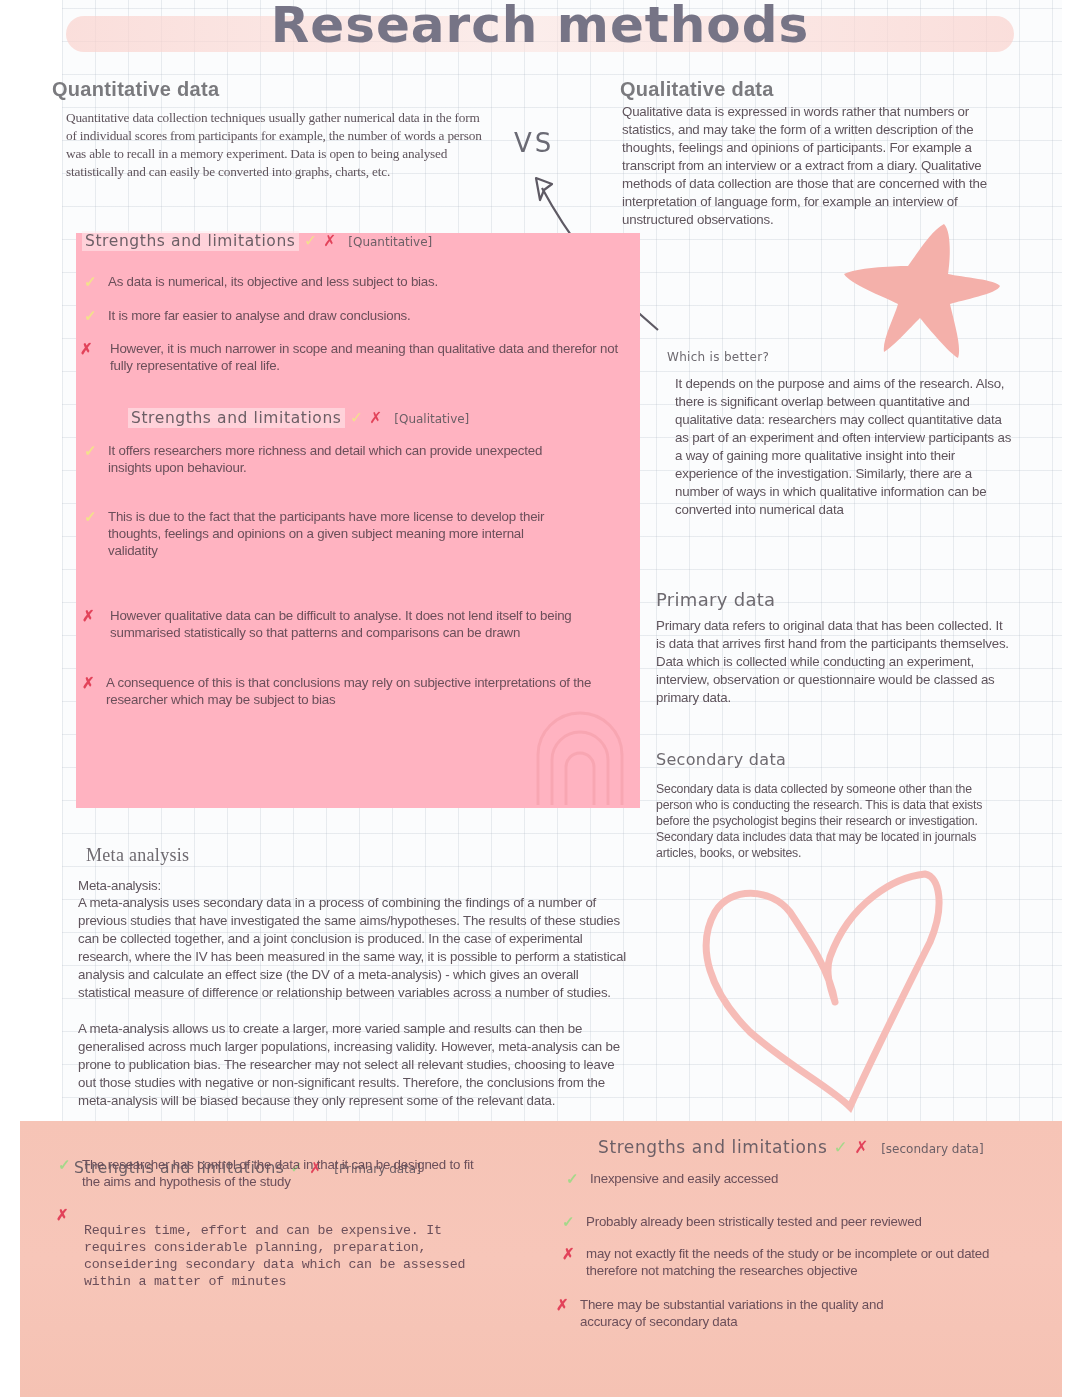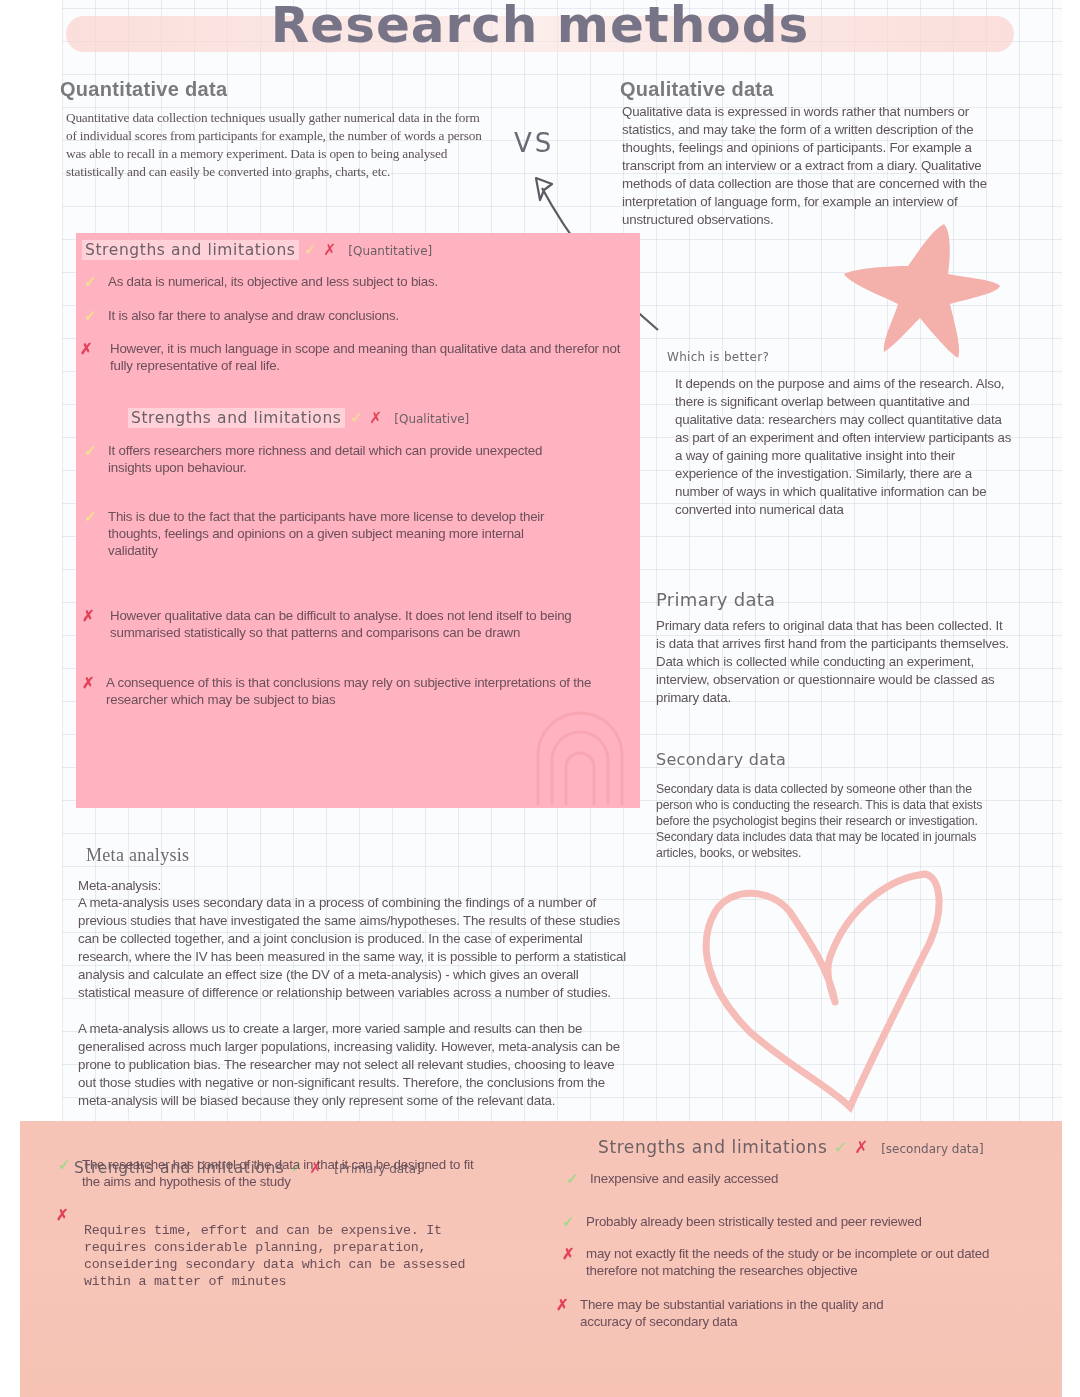--- a/index.html
+++ b/index.html
@@ -72,55 +72,55 @@
   .deco { position: absolute; }
 </style>
 </head>
 <body>
 
 <div class="page"></div>
 
 <div class="title-band"></div>
 <h1 class="title">Research methods</h1>
 
-<div class="heading bold" style="left:60px; top:78px;">Quantitative data</div>
+<div class="heading bold" style="left:52px; top:78px;">Quantitative data</div>
 <div class="para" style="left:66px; top:109px; width:420px;font-family:Liberation Serif, serif;">Quantitative data collection techniques usually gather numerical data in the form of individual scores from participants for example, the number of words a person was able to recall in a memory experiment. Data is open to being analysed statistically and can easily be converted into graphs, charts, etc.</div>
 
 <div class="vs">VS</div>
 <svg class="deco" style="left:520px; top:170px;" width="150" height="170" viewBox="0 0 150 170">
   <path d="M22 18 C 50 70, 90 120, 138 160" stroke="#5e5a64" stroke-width="2.2" fill="none"></path>
   <path d="M16 8 L 32 14 L 24 20 L 20 30 Z" stroke="#5e5a64" stroke-width="2.2" fill="none" stroke-linejoin="round"></path>
 </svg>
 
 <div class="heading bold" style="left:620px; top:78px;">Qualitative data</div>
 <div class="para" style="left:622px; top:103px; width:392px;">Qualitative data is expressed in words rather that numbers or statistics, and may take the form of a written description of the thoughts, feelings and opinions of participants. For example a transcript from an interview or a extract from a diary. Qualitative methods of data collection are those that are concerned with the interpretation of language form, for example an interview of unstructured observations.</div>
 
 <svg class="deco" style="left:832px; top:222px;" width="170" height="140" viewBox="0 0 170 140">
   <path d="M112 2 C 120 10, 118 40, 116 52 C 130 55, 165 58, 168 64 C 165 72, 130 78, 118 82 C 122 100, 130 125, 126 136 C 116 130, 98 108, 88 96 C 78 106, 62 124, 52 130 C 50 118, 62 96, 66 82 C 50 74, 18 62, 12 52 C 24 46, 58 44, 76 44 C 86 30, 100 8, 112 2 Z" fill="#f4b0aa"></path>
 </svg>
 
 <div class="pink-box"></div>
 
-<div class="sl-title" style="left:82px; top:241px;">
+<div class="sl-title" style="left:82px; top:232px;">
   <span class="lbl-bg">Strengths and limitations</span>
   <span class="tick">✓</span>
   <span class="cross">✗</span>
   <span class="sl-tag">[Quantitative]</span>
 </div>
 <div class="item" style="left:84px; top:273px; width:540px;">
   <span class="mk tick">✓</span>
   <span>As data is numerical, its objective and less subject to bias.</span>
 </div>
 <div class="item" style="left:84px; top:307px; width:540px;">
   <span class="mk tick">✓</span>
-  <span>It is also far there to analyse and draw conclusions.</span>
+  <span>It is more far easier to analyse and draw conclusions.</span>
 </div>
 <div class="item" style="left:80px; top:340px; width:556px;">
   <span class="mk cross" style="width:30px; flex-basis:30px;">✗</span>
-  <span>However, it is much language in scope and meaning than qualitative data and therefor not fully representative of real life.</span>
+  <span>However, it is much narrower in scope and meaning than qualitative data and therefor not fully representative of real life.</span>
 </div>
 
 <div class="sl-title" style="left:84px; top:409px;margin-left:44px;">
   <span class="lbl-bg">Strengths and limitations</span>
   <span class="tick">✓</span>
   <span class="cross">✗</span>
   <span class="sl-tag">[Qualitative]</span>
 </div>
 <div class="item" style="left:84px; top:442px; width:480px;">
   <span class="mk tick">✓</span>

